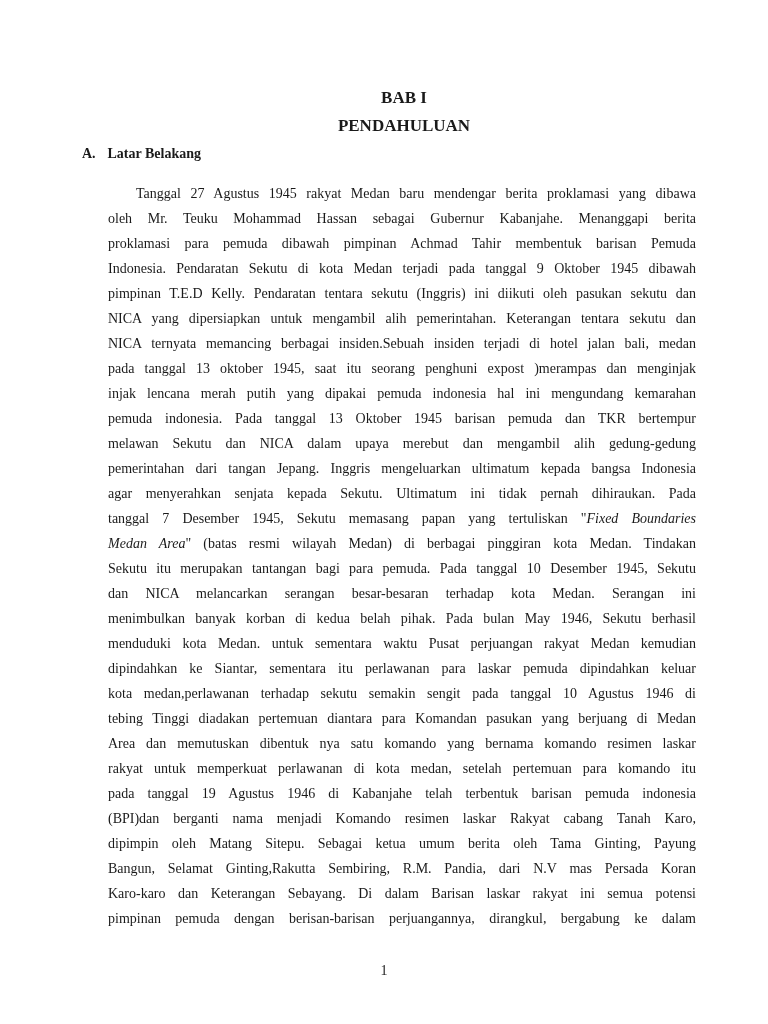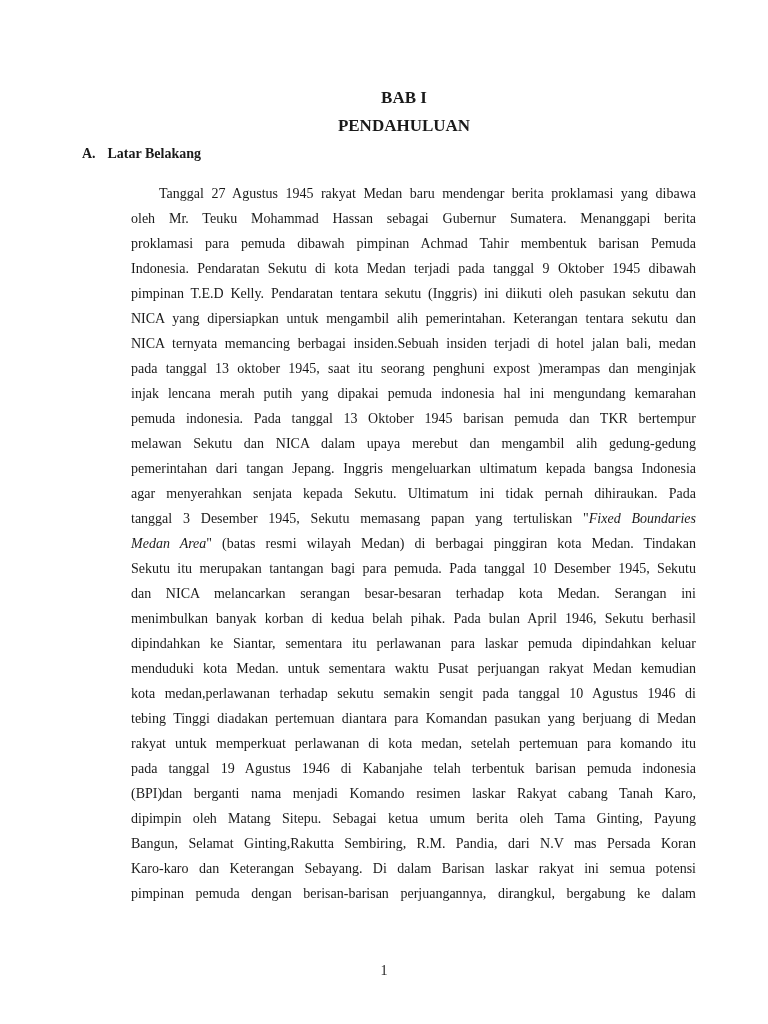--- a/index.html
+++ b/index.html
@@ -5,59 +5,60 @@
   html, body { margin: 0; padding: 0; background: #ffffff; }
   body { width: 768px; height: 1024px; position: relative; overflow: hidden;
          font-family: "Liberation Serif", "DejaVu Serif", serif; color: #1a1a1a; }
   .page { position: absolute; left: 0; top: 0; width: 768px; height: 1024px; background: #fff; }
   .title { position: absolute; left: 0; width: 768px; text-align: center; font-weight: bold; font-size: 17px; margin-left: 20px; }
   .t1 { top: 88px; }
   .t2 { top: 116px; }
   .section { position: absolute; left: 82px; top: 146px; font-weight: bold; font-size: 14px; }
   .section .num { display: inline-block; width: 22px; }
   .body { position: absolute; left: 108px; top: 181px; width: 588px; font-size: 14px; line-height: 25px; }
-  .line { display: block; height: 25px; white-space: nowrap; text-align: justify; text-align-last: justify; margin-left: 23px; }
+  .line { display: block; height: 25px; white-space: nowrap; text-align: justify; text-align-last: justify; }
   .line.first { padding-left: 28px; }
   .pagenum { position: absolute; left: 0; width: 768px; top: 963px; text-align: center; font-size: 14px; }
   em { font-style: italic; }
 </style>
 </head>
 <body>
 
 <div class="page">
   <div class="title t1">BAB I</div>
   <div class="title t2">PENDAHULUAN</div>
   <div class="section">
     <span class="num">A.</span>
     <span>Latar Belakang</span>
   </div>
 
   <div class="body">
     <span class="line first">Tanggal 27 Agustus 1945 rakyat Medan baru mendengar berita proklamasi yang dibawa</span>
-    <span class="line">oleh Mr. Teuku Mohammad Hassan sebagai Gubernur Sumatera. Menanggapi berita</span>
+    <span class="line">oleh Mr. Teuku Mohammad Hassan sebagai Gubernur Kabanjahe. Menanggapi berita</span>
     <span class="line">proklamasi para pemuda dibawah pimpinan Achmad Tahir membentuk barisan Pemuda</span>
     <span class="line">Indonesia. Pendaratan Sekutu di kota Medan terjadi pada tanggal 9 Oktober 1945 dibawah</span>
     <span class="line">pimpinan T.E.D Kelly. Pendaratan tentara sekutu (Inggris) ini diikuti oleh pasukan sekutu dan</span>
     <span class="line">NICA yang dipersiapkan untuk mengambil alih pemerintahan. Keterangan tentara sekutu dan</span>
     <span class="line">NICA ternyata memancing berbagai insiden.Sebuah insiden terjadi di hotel jalan bali, medan</span>
     <span class="line">pada tanggal 13 oktober 1945, saat itu seorang penghuni expost )merampas dan menginjak</span>
     <span class="line">injak lencana merah putih yang dipakai pemuda indonesia hal ini mengundang kemarahan</span>
     <span class="line">pemuda indonesia. Pada tanggal 13 Oktober 1945 barisan pemuda dan TKR bertempur</span>
     <span class="line">melawan Sekutu dan NICA dalam upaya merebut dan mengambil alih gedung-gedung</span>
     <span class="line">pemerintahan dari tangan Jepang. Inggris mengeluarkan ultimatum kepada bangsa Indonesia</span>
     <span class="line">agar menyerahkan senjata kepada Sekutu. Ultimatum ini tidak pernah dihiraukan. Pada</span>
-    <span class="line"><span>tanggal 3 Desember 1945, Sekutu memasang papan yang tertuliskan "</span><em>Fixed Boundaries</em></span>
+    <span class="line"><span>tanggal 7 Desember 1945, Sekutu memasang papan yang tertuliskan "</span><em>Fixed Boundaries</em></span>
     <span class="line"><em>Medan Area</em><span>" (batas resmi wilayah Medan) di berbagai pinggiran kota Medan. Tindakan</span></span>
     <span class="line">Sekutu itu merupakan tantangan bagi para pemuda. Pada tanggal 10 Desember 1945, Sekutu</span>
     <span class="line">dan NICA melancarkan serangan besar-besaran terhadap kota Medan. Serangan ini</span>
-    <span class="line">menimbulkan banyak korban di kedua belah pihak. Pada bulan April 1946, Sekutu berhasil</span>
+    <span class="line">menimbulkan banyak korban di kedua belah pihak. Pada bulan May 1946, Sekutu berhasil</span>
+    <span class="line">menduduki kota Medan. untuk sementara waktu Pusat perjuangan rakyat Medan kemudian</span>
     <span class="line">dipindahkan ke Siantar, sementara itu perlawanan para laskar pemuda dipindahkan keluar</span>
-    <span class="line">menduduki kota Medan. untuk sementara waktu Pusat perjuangan rakyat Medan kemudian</span>
     <span class="line">kota medan,perlawanan terhadap sekutu semakin sengit pada tanggal 10 Agustus 1946 di</span>
     <span class="line">tebing Tinggi diadakan pertemuan diantara para Komandan pasukan yang berjuang di Medan</span>
+    <span class="line">Area dan memutuskan dibentuk nya satu komando yang bernama komando resimen laskar</span>
     <span class="line">rakyat untuk memperkuat perlawanan di kota medan, setelah pertemuan para komando itu</span>
     <span class="line">pada tanggal 19 Agustus 1946 di Kabanjahe telah terbentuk barisan pemuda indonesia</span>
     <span class="line">(BPI)dan berganti nama menjadi Komando resimen laskar Rakyat cabang Tanah Karo,</span>
     <span class="line">dipimpin oleh Matang Sitepu. Sebagai ketua umum berita oleh Tama Ginting, Payung</span>
     <span class="line">Bangun, Selamat Ginting,Rakutta Sembiring, R.M. Pandia, dari N.V mas Persada Koran</span>
     <span class="line">Karo-karo dan Keterangan Sebayang. Di dalam Barisan laskar rakyat ini semua potensi</span>
     <span class="line">pimpinan pemuda dengan berisan-barisan perjuangannya, dirangkul, bergabung ke dalam</span>
   </div>
 
   <div class="pagenum">1</div>

